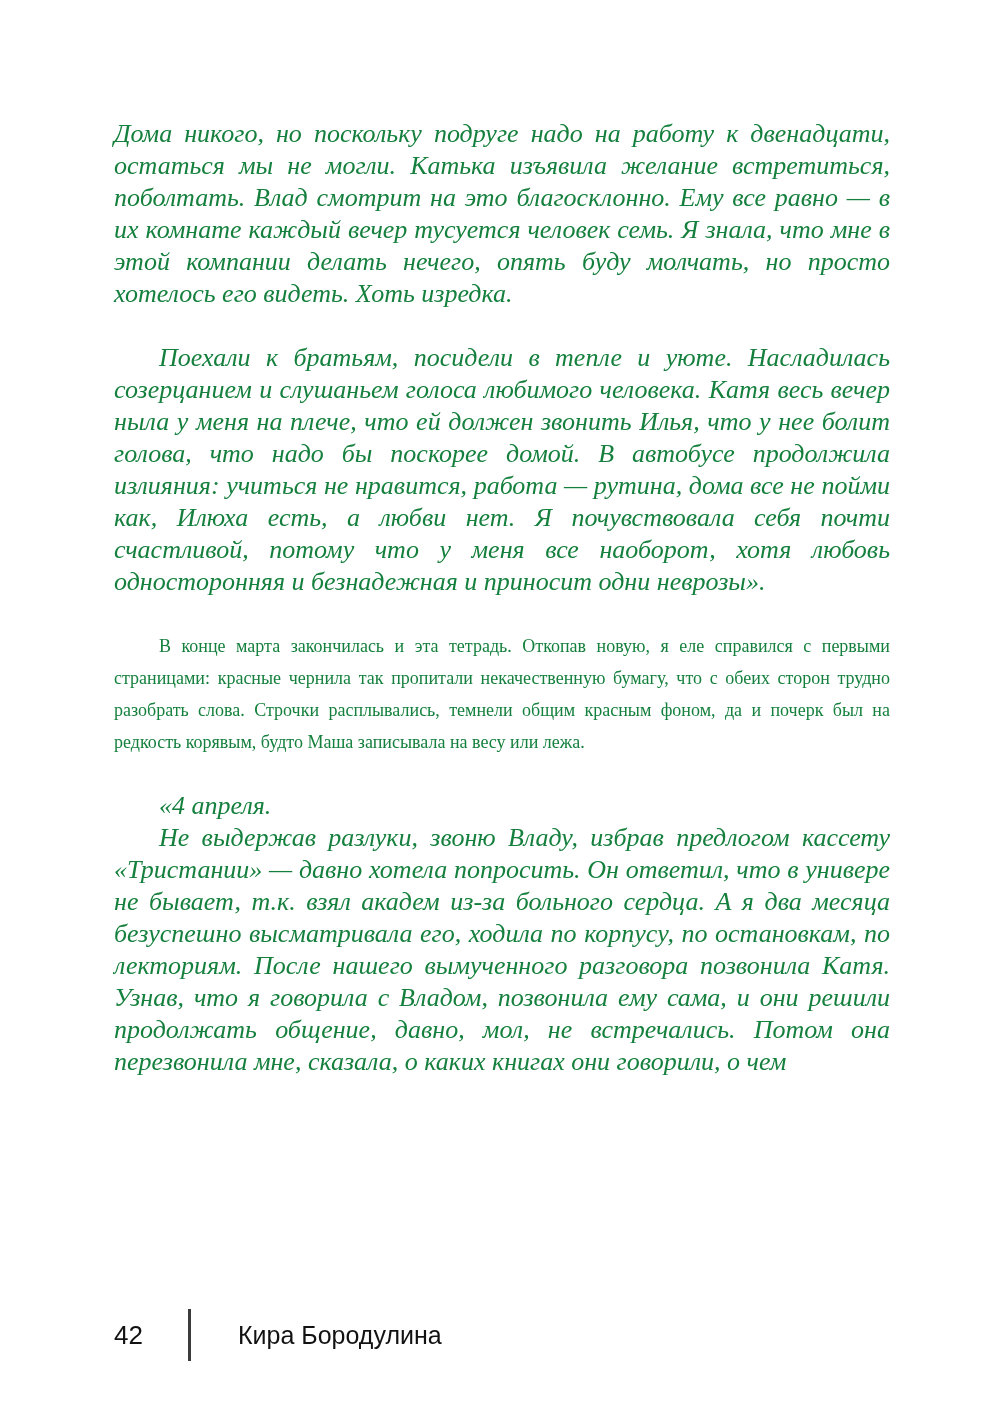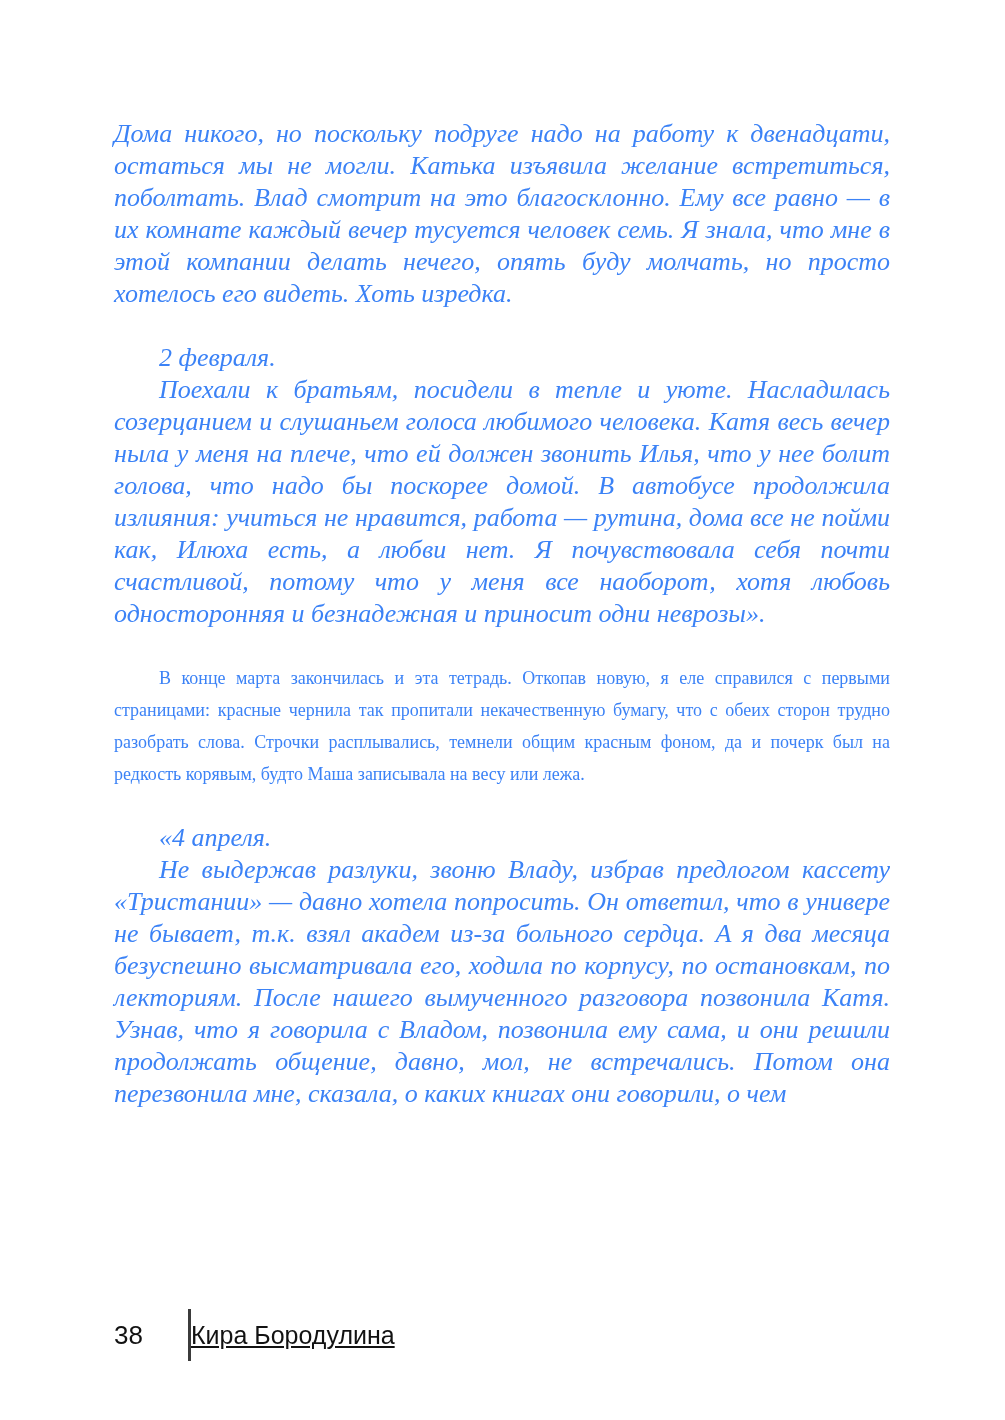--- a/index.html
+++ b/index.html
@@ -24,21 +24,21 @@
     top: 118px;
     width: 776px;
   }
 
   
   .para {
     margin: 0;
     font-family: "Liberation Serif", "DejaVu Serif", serif;
     font-size: 25.5px;
     line-height: 32px;
-    color: #3b82f6;
+    color: #15803d;
     text-align: justify;
     text-justify: inter-word;
     hyphens: manual;
     -webkit-hyphens: manual;
   }
 
   .para.italic {
     font-style: italic;
     font-size: 26px;
   }
@@ -87,50 +87,49 @@
     margin-left: 14px;
     margin-right: 0;
     flex: 0 0 auto;
   }
 
   .author {
     font-family: "Liberation Sans", "DejaVu Sans", sans-serif;
     font-size: 25px;
     color: #121212;
     line-height: 1;
+    margin-left: 47px;
     white-space: nowrap;
-    text-decoration: underline;
   }
 </style>
 </head>
 <body>
 
 <div class="page">
 
   <div class="text-column">
 
     <p class="para italic noindent">Дома никого, но поскольку подруге надо на работу к двенадцати, остаться мы не могли. Катька изъявила желание встретиться, поболтать. Влад смотрит на это благосклонно. Ему все равно — в их комнате каждый вечер тусуется человек семь. Я знала, что мне в этой компании делать нечего, опять буду молчать, но просто хотелось его видеть. Хоть изредка.</p>
 
     <div class="block-gap"></div>
 
-    <p class="para italic indent">2 февраля.</p>
 
     <p class="para italic indent">Поехали к братьям, посидели в тепле и уюте. Насладилась созерцанием и слушаньем голоса любимого человека. Катя весь вечер ныла у меня на плече, что ей должен звонить Илья, что у нее болит голова, что надо бы поскорее домой. В автобусе продолжила излияния: учиться не нравится, работа — рутина, дома все не пойми как, Илюха есть, а любви нет. Я почувствовала себя почти счастливой, потому что у меня все наоборот, хотя любовь односторонняя и безнадежная и приносит одни неврозы».</p>
 
     <div class="block-gap"></div>
 
     <p class="para upright indent">В конце марта закончилась и эта тетрадь. Откопав новую, я еле справился с первыми страницами: красные чернила так пропитали некачественную бумагу, что с обеих сторон трудно разобрать слова. Строчки расплывались, темнели общим красным фоном, да и почерк был на редкость корявым, будто Маша записывала на весу или лежа.</p>
 
     <div class="block-gap"></div>
 
     <p class="para italic indent">«4 апреля.</p>
 
     <p class="para italic indent">Не выдержав разлуки, звоню Владу, избрав предлогом кассету «Тристании» — давно хотела попросить. Он ответил, что в универе не бывает, т.к. взял академ из-за больного сердца. А я два месяца безуспешно высматривала его, ходила по корпусу, по остановкам, по лекториям. После нашего вымученного разговора позвонила Катя. Узнав, что я говорила с Владом, позвонила ему сама, и они решили продолжать общение, давно, мол, не встречались. Потом она перезвонила мне, сказала, о каких книгах они говорили, о чем</p>
 
   </div>
 
   <div class="footer">
-    <span class="folio">38</span>
+    <span class="folio">42</span>
     <span class="footer-rule"></span>
     <span class="author">Кира Бородулина</span>
   </div>
 
 </div>
 
 </body></html>

